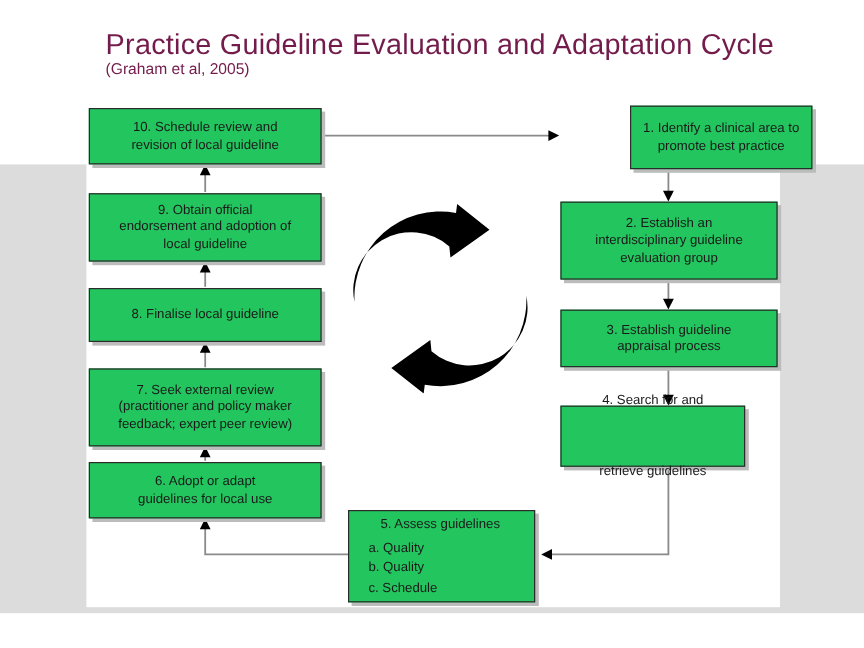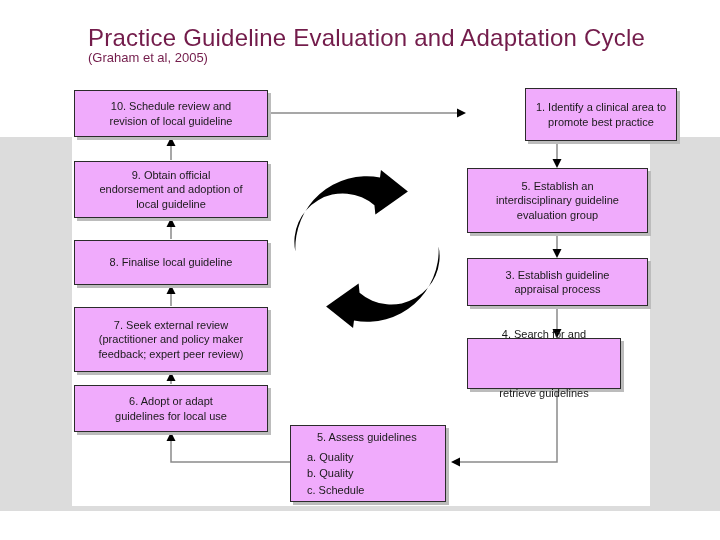--- a/index.html
+++ b/index.html
@@ -11,21 +11,21 @@
   .panel{position:absolute;left:72px;top:85px;width:578px;height:421px;background:#ffffff;}
   .title{
     position:absolute;left:88px;top:24px;margin:0;
     font-size:24px;font-weight:400;color:#731c4b;letter-spacing:0.2px;
   }
   .subtitle{
     position:absolute;left:88px;top:50px;margin:0;
     font-size:13px;font-weight:400;color:#731c4b;
   }
   .box{
-    position:absolute;background:#f0abfc;border:1px solid #2b2b2b;
+    position:absolute;background:#22c55e;border:1px solid #2b2b2b;
     box-shadow:3px 3px 0 #bcbcbc;
     display:flex;flex-direction:column;justify-content:center;align-items:center;
     text-align:center;font-size:11px;line-height:1.3;color:#1a1a1a;box-sizing:border-box;
   }
   .box .ln{display:block;}
   .box-assess{align-items:flex-start;text-align:left;padding-left:16px;}
   .box-assess .ln{line-height:1.5;}
   .box-assess .ln.first{margin-left:10px;margin-bottom:3px;}
   .overlay{position:absolute;left:0;top:0;pointer-events:none;}
   .cycle-icon{position:absolute;left:287px;top:170px;}
@@ -95,21 +95,21 @@
   <div class="box" style="left:74px;top:385px;width:194px;height:47px;">
     <span class="ln">6. Adopt or adapt</span>
     <span class="ln">guidelines for local use</span>
   </div>
 
   <div class="box" style="left:478px;top:88px;width:152px;height:53px;margin-left:47px;">
     <span class="ln">1. Identify a clinical area to</span>
     <span class="ln">promote best practice</span>
   </div>
   <div class="box" style="left:467px;top:168px;width:181px;height:65px;">
-    <span class="ln">5. Establish an</span>
+    <span class="ln">2. Establish an</span>
     <span class="ln">interdisciplinary guideline</span>
     <span class="ln">evaluation group</span>
   </div>
   <div class="box" style="left:467px;top:258px;width:181px;height:48px;">
     <span class="ln">3. Establish guideline</span>
     <span class="ln">appraisal process</span>
   </div>
   <div class="box" style="left:467px;top:338px;width:154px;height:51px;gap:44px;">
     <span class="ln">4. Search for and</span>
     <span class="ln">retrieve guidelines</span>

